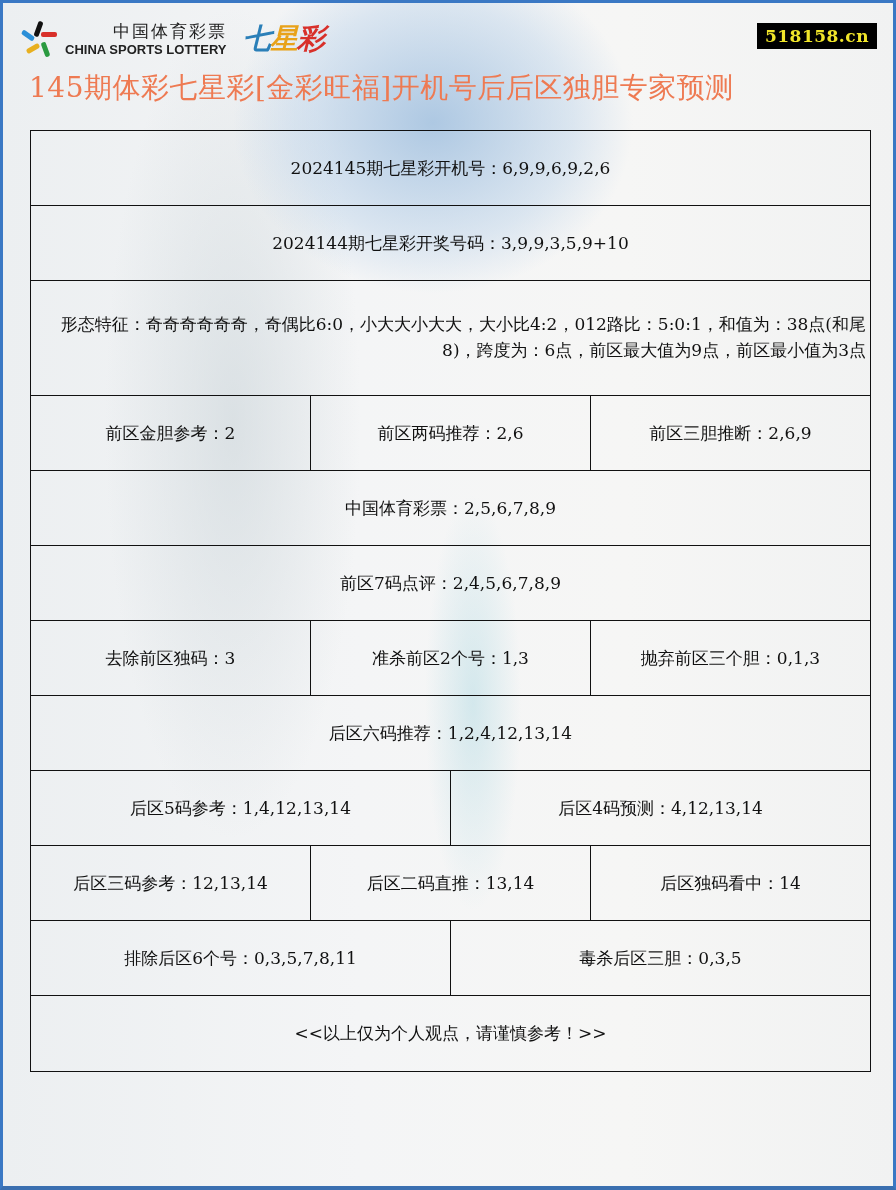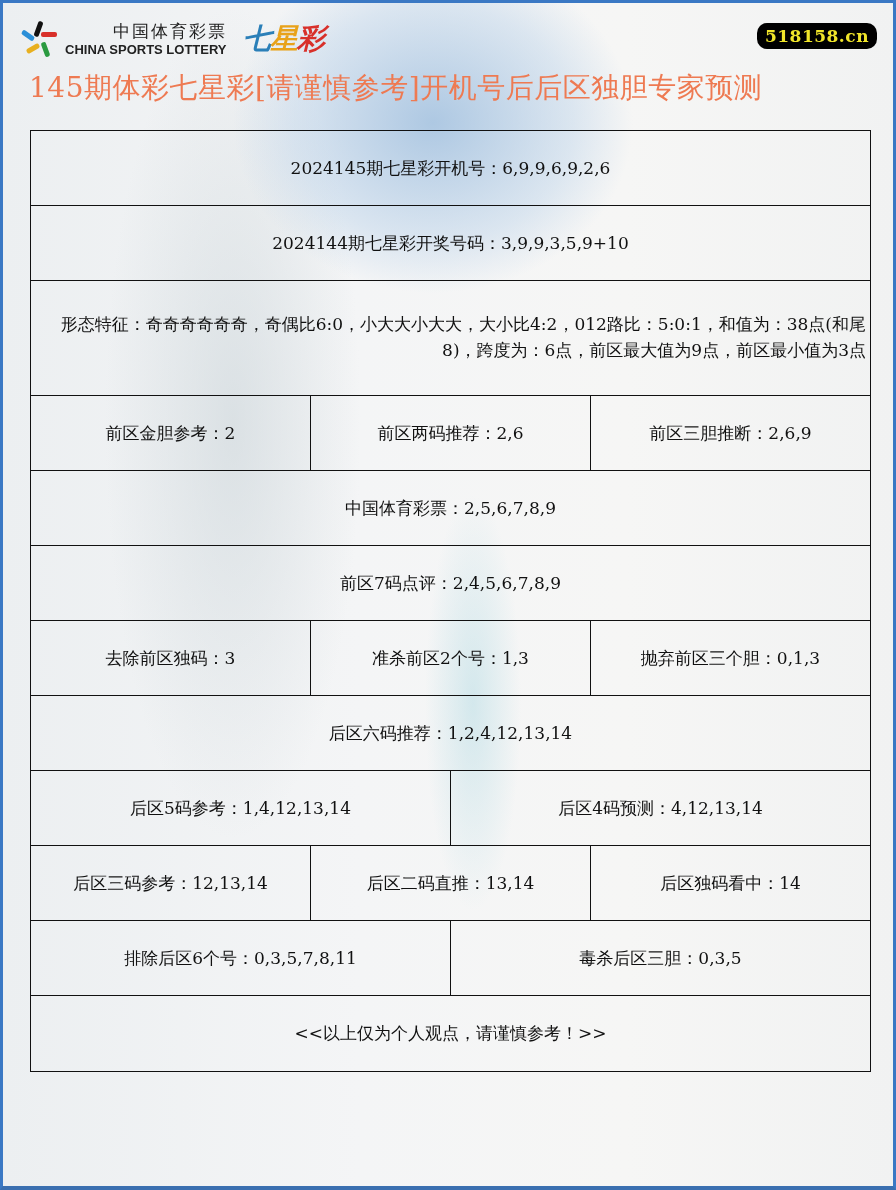--- a/index.html
+++ b/index.html
@@ -27,21 +27,21 @@
   .logo-cn { font-family: "DejaVu Sans", sans-serif; font-size: 17px; color: #222; letter-spacing: 2px; margin-left: 48px; }
   .logo-en { font-family: "Liberation Sans", sans-serif; font-size: 13px; font-weight: bold; color: #222; margin-top: 3px; }
   .logo-qxc { margin-left: 16px; font-family: "DejaVu Sans", sans-serif; font-weight: bold; font-style: italic; font-size: 28px; letter-spacing: -1px; }
   .logo-qxc .c1 { color: #2a7fb8; }
   .logo-qxc .c2 { color: #e8a21a; }
   .logo-qxc .c3 { color: #d8302a; }
   .site-badge {
     position: absolute; right: 16px; top: 20px;
     background: #000; color: #f0e52a;
     font-family: "DejaVu Serif", serif; font-size: 17px; font-weight: bold;
-    padding: 3px 8px; letter-spacing: 0.5px; border-radius: 10px;
+    padding: 3px 8px; letter-spacing: 0.5px;
   }
   .page-title {
     position: absolute; left: 26px; top: 66px;
     font-family: "DejaVu Serif", serif; font-size: 28px; color: #ee7a52;
     white-space: nowrap; letter-spacing: 0.5px;
   }
   .table {
     position: absolute; left: 27px; top: 127px; width: 841px;
     border: 1px solid #111; box-sizing: border-box;
   }
@@ -71,21 +71,21 @@
       </div>
       <div class="logo-text">
         <span class="logo-cn">中国体育彩票</span>
         <span class="logo-en">CHINA SPORTS LOTTERY</span>
       </div>
       <div class="logo-qxc">
         <span class="c1">七</span><span class="c2">星</span><span class="c3">彩</span>
       </div>
     </div>
     <div class="site-badge">518158.cn</div>
-    <div class="page-title">145期体彩七星彩[请谨慎参考]开机号后后区独胆专家预测</div>
+    <div class="page-title">145期体彩七星彩[金彩旺福]开机号后后区独胆专家预测</div>
   </div>
 
   <div class="table">
     <div class="row">
       <div class="cell">2024145期七星彩开机号：6,9,9,6,9,2,6</div>
     </div>
     <div class="row">
       <div class="cell">2024144期七星彩开奖号码：3,9,9,3,5,9+10</div>
     </div>
     <div class="row tall">

